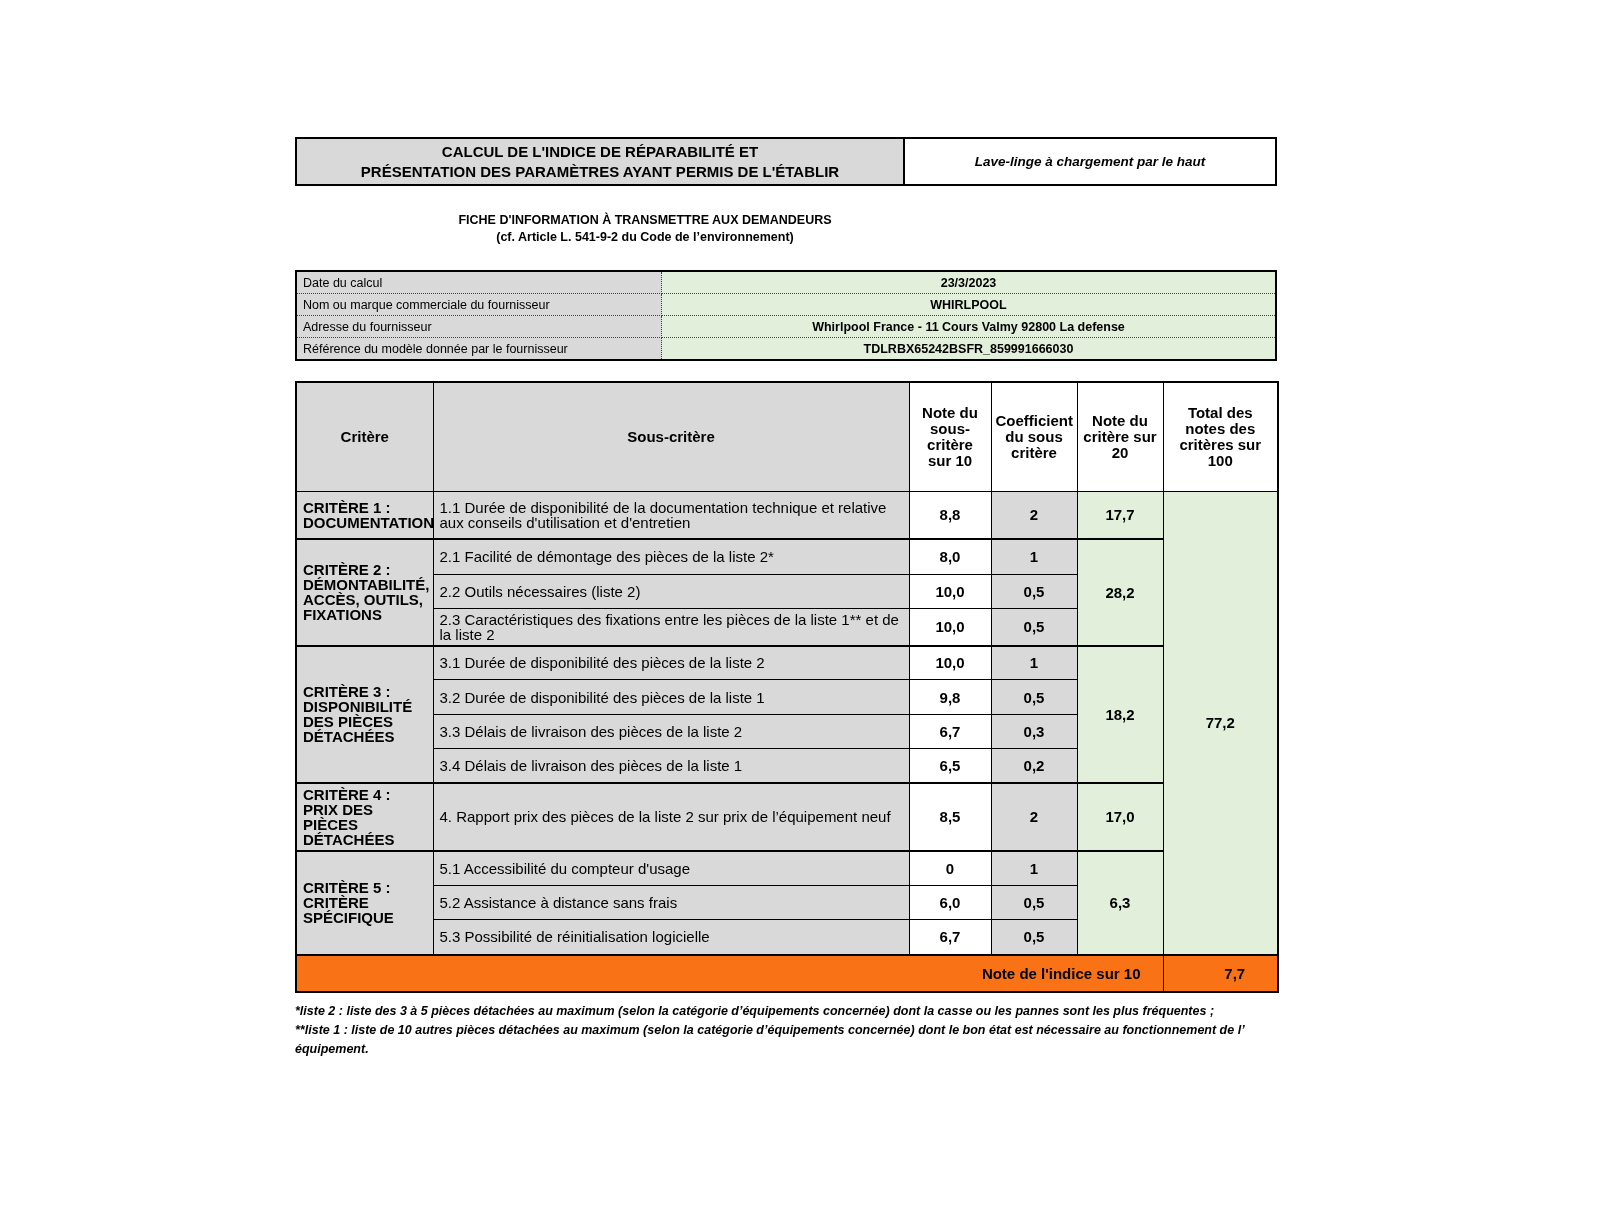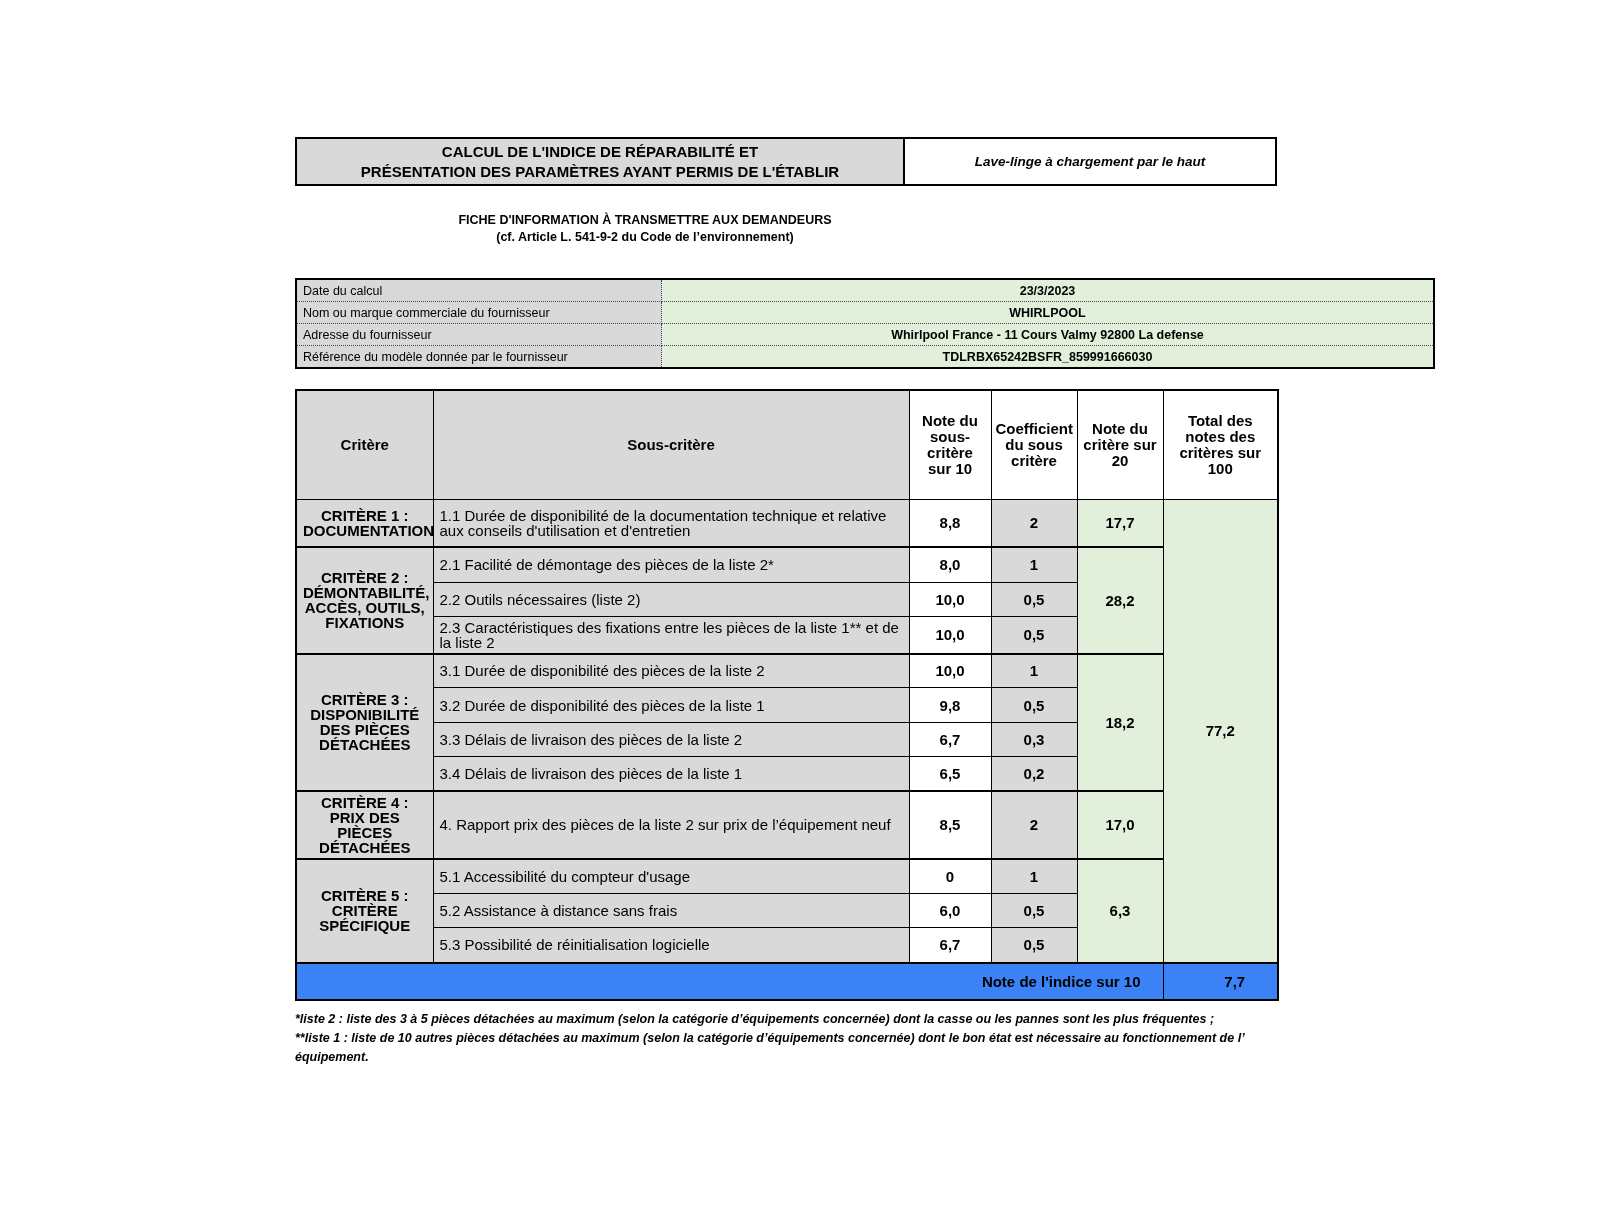--- a/index.html
+++ b/index.html
@@ -65,22 +65,22 @@
     width: 700px;
     text-align: center;
     font-weight: bold;
     font-size: 12.5px;
     line-height: 17px;
   }
 
   
   table { border-collapse: collapse; }
   .info-table {
-    margin-top: 32px;
-    width: 1140px;
+    margin-top: 24px;
+    width: 982px;
     border: 2px solid #000;
     table-layout: fixed;
   }
   .info-table td {
     border: 1px dotted #444;
     font-size: 12.5px;
     height: 19px;
     padding: 1px 6px;
   }
   .info-table td.info-label {
@@ -113,21 +113,21 @@
     text-align: center;
     background: #fff;
     height: 109px;
     line-height: 16px;
     padding: 4px;
   }
   .score-table th.gray-head { background: #d9d9d9; margin-left: 21px; }
   .cell-crit {
     background: #d9d9d9;
     font-weight: bold;
-    text-align: center;
+    text-align: left;
     line-height: 15px;
     padding: 3px 4px;
   }
   .cell-sub {
     background: #d9d9d9;
     text-align: left;
     line-height: 15px;
     padding: 3px 9px;
   }
   .cell-note10 {
@@ -145,21 +145,21 @@
     font-weight: bold;
     text-align: center;
   }
   .cell-total {
     background: #e2efda;
     font-weight: bold;
     text-align: center;
   }
   tr.group-top td { border-top: 2px solid #000; }
   .footer-row td {
-    background: #3b82f6;
+    background: #f97316;
     border-top: 2px solid #000;
     font-weight: bold;
     padding-left: 35px;
   }
   .footer-label-cell {
     text-align: right;
     font-size: 19px;
     padding-right: 22px !important;
   }
   .footer-value-cell {

